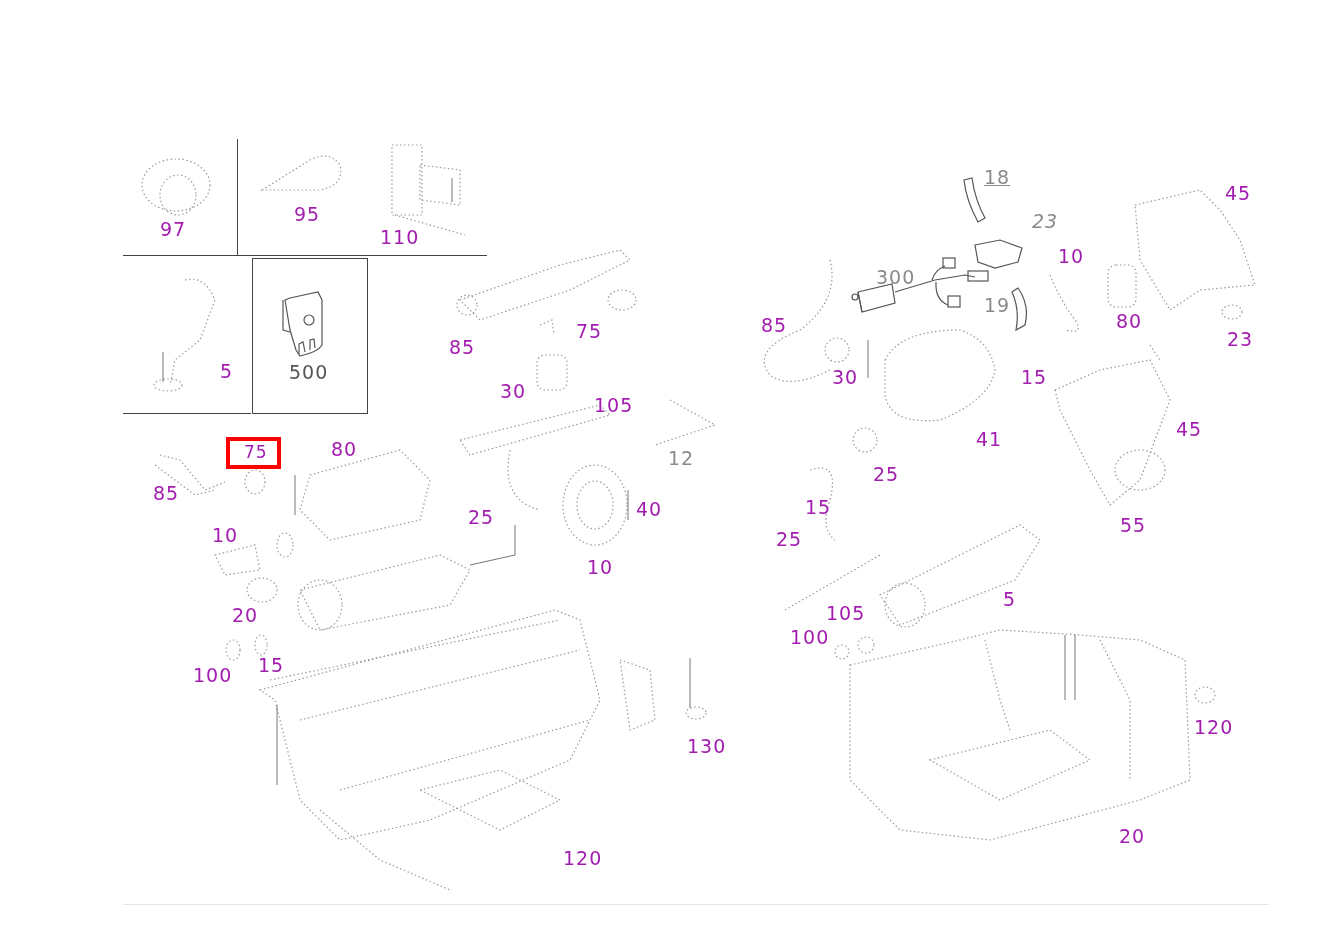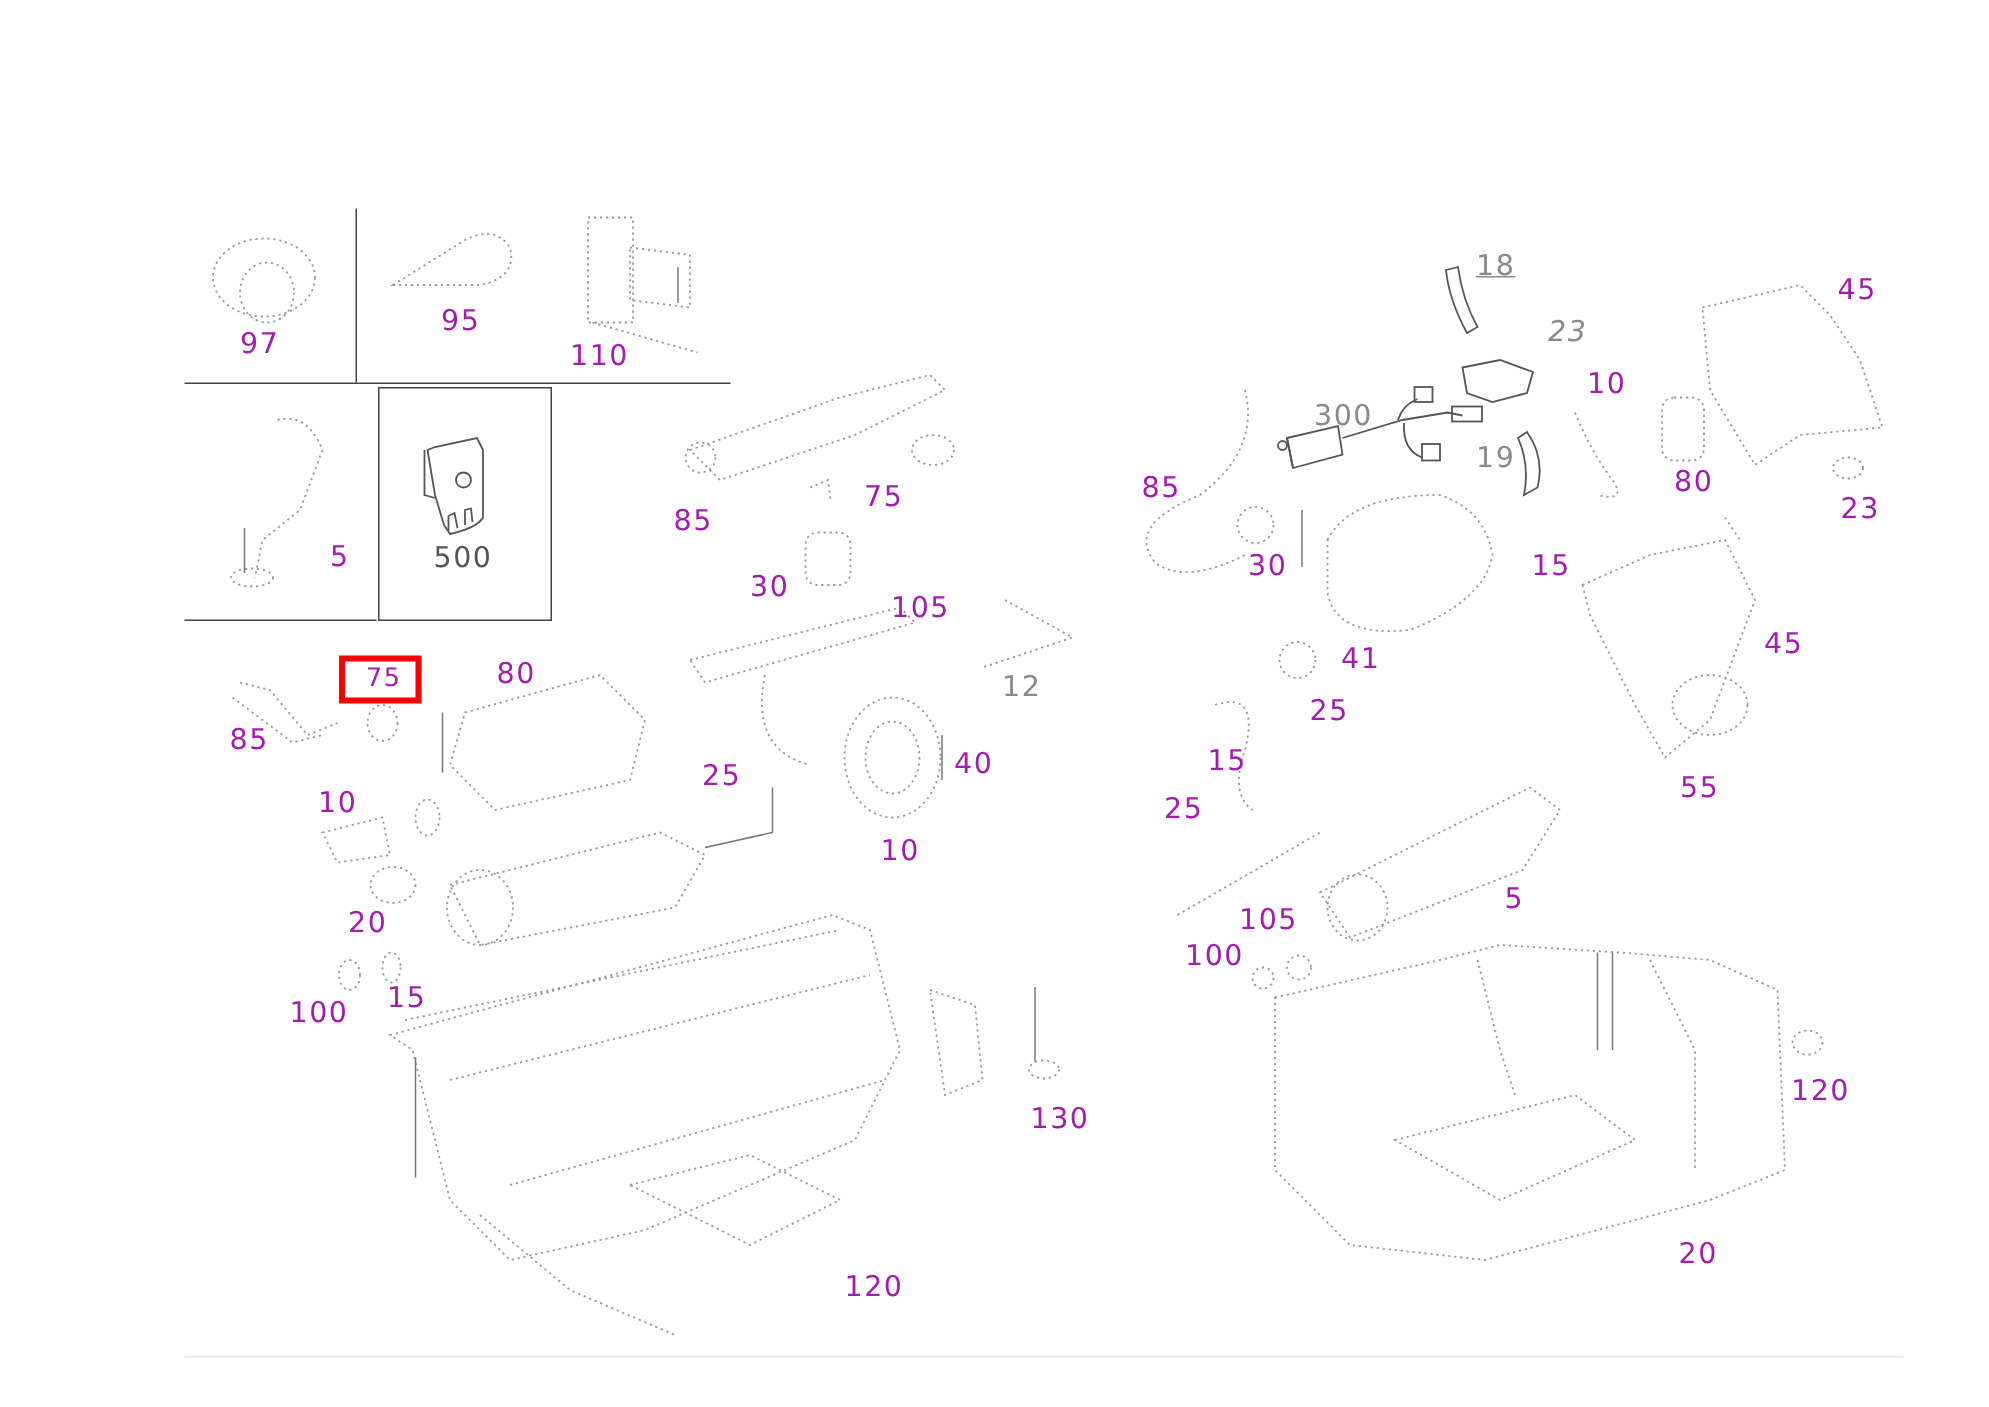--- a/index.html
+++ b/index.html
@@ -196,21 +196,21 @@
   <span class="lbl dark" style="left:1032px;top:212px;font-style:italic;">23</span>
   <span class="lbl dark" style="left:876px;top:256px;margin-top:12px;">300</span>
   <span class="lbl dark" style="left:984px;top:296px;">19</span>
   <span class="lbl" style="left:761px;top:316px;">85</span>
   <span class="lbl" style="left:1058px;top:247px;">10</span>
   <span class="lbl" style="left:1225px;top:184px;">45</span>
   <span class="lbl" style="left:1116px;top:312px;">80</span>
   <span class="lbl" style="left:832px;top:368px;">30</span>
   <span class="lbl" style="left:1227px;top:330px;">23</span>
   <span class="lbl" style="left:1021px;top:368px;">15</span>
-  <span class="lbl" style="left:894px;top:430px;">41</span>
+  <span class="lbl" style="left:976px;top:430px;">41</span>
   <span class="lbl" style="left:1176px;top:420px;">45</span>
   <span class="lbl" style="left:873px;top:465px;">25</span>
   <span class="lbl" style="left:805px;top:498px;">15</span>
   <span class="lbl" style="left:776px;top:530px;">25</span>
   <span class="lbl" style="left:1120px;top:516px;">55</span>
   <span class="lbl" style="left:826px;top:604px;">105</span>
   <span class="lbl" style="left:1003px;top:590px;">5</span>
   <span class="lbl" style="left:790px;top:628px;">100</span>
   <span class="lbl" style="left:1194px;top:718px;">120</span>
   <span class="lbl" style="left:1119px;top:827px;">20</span>

